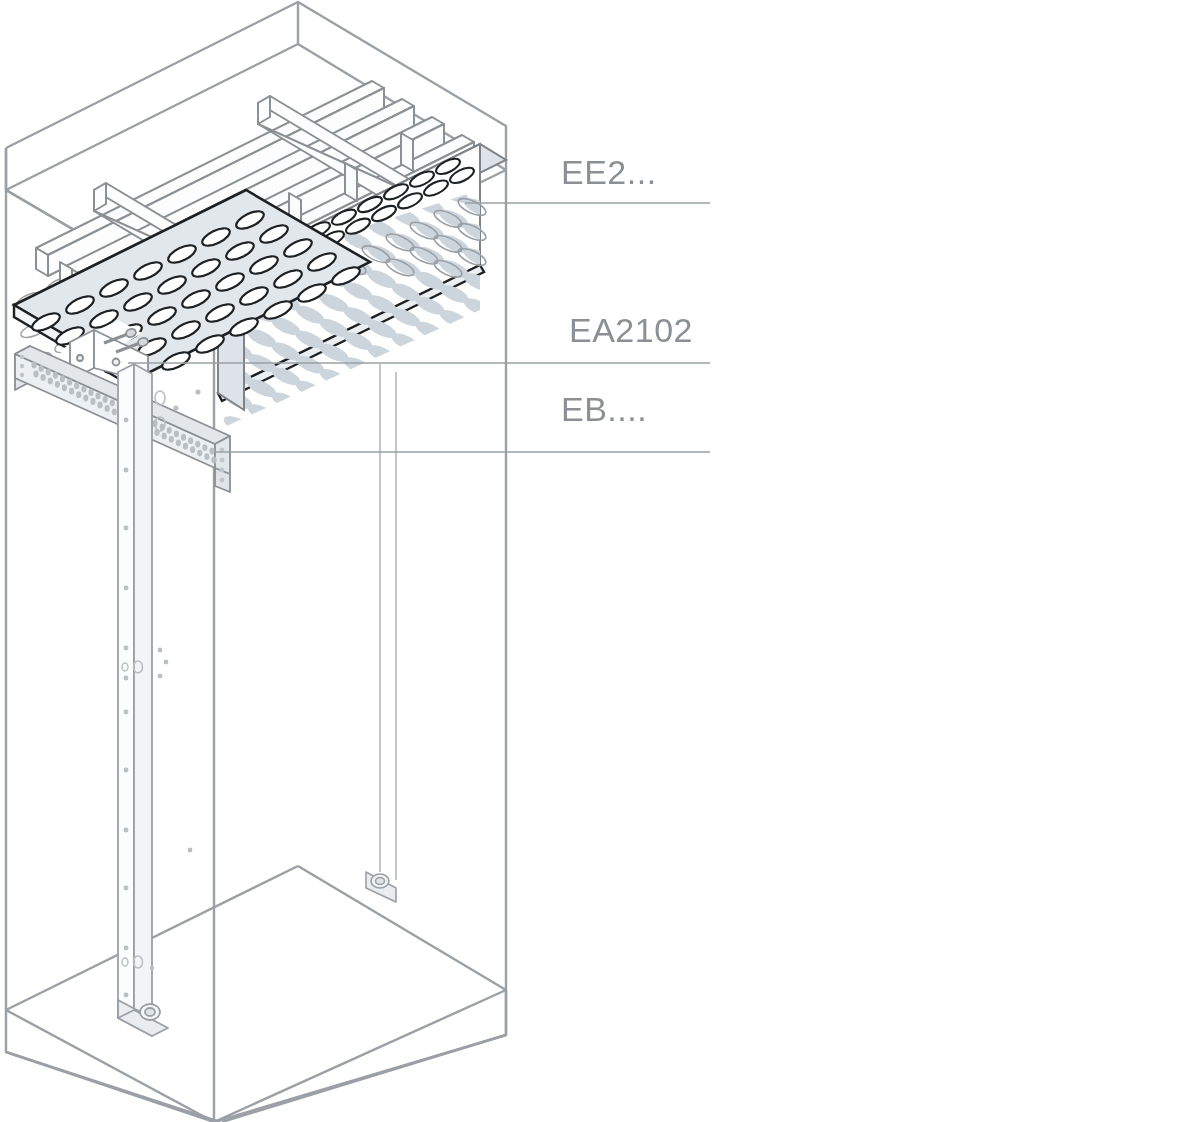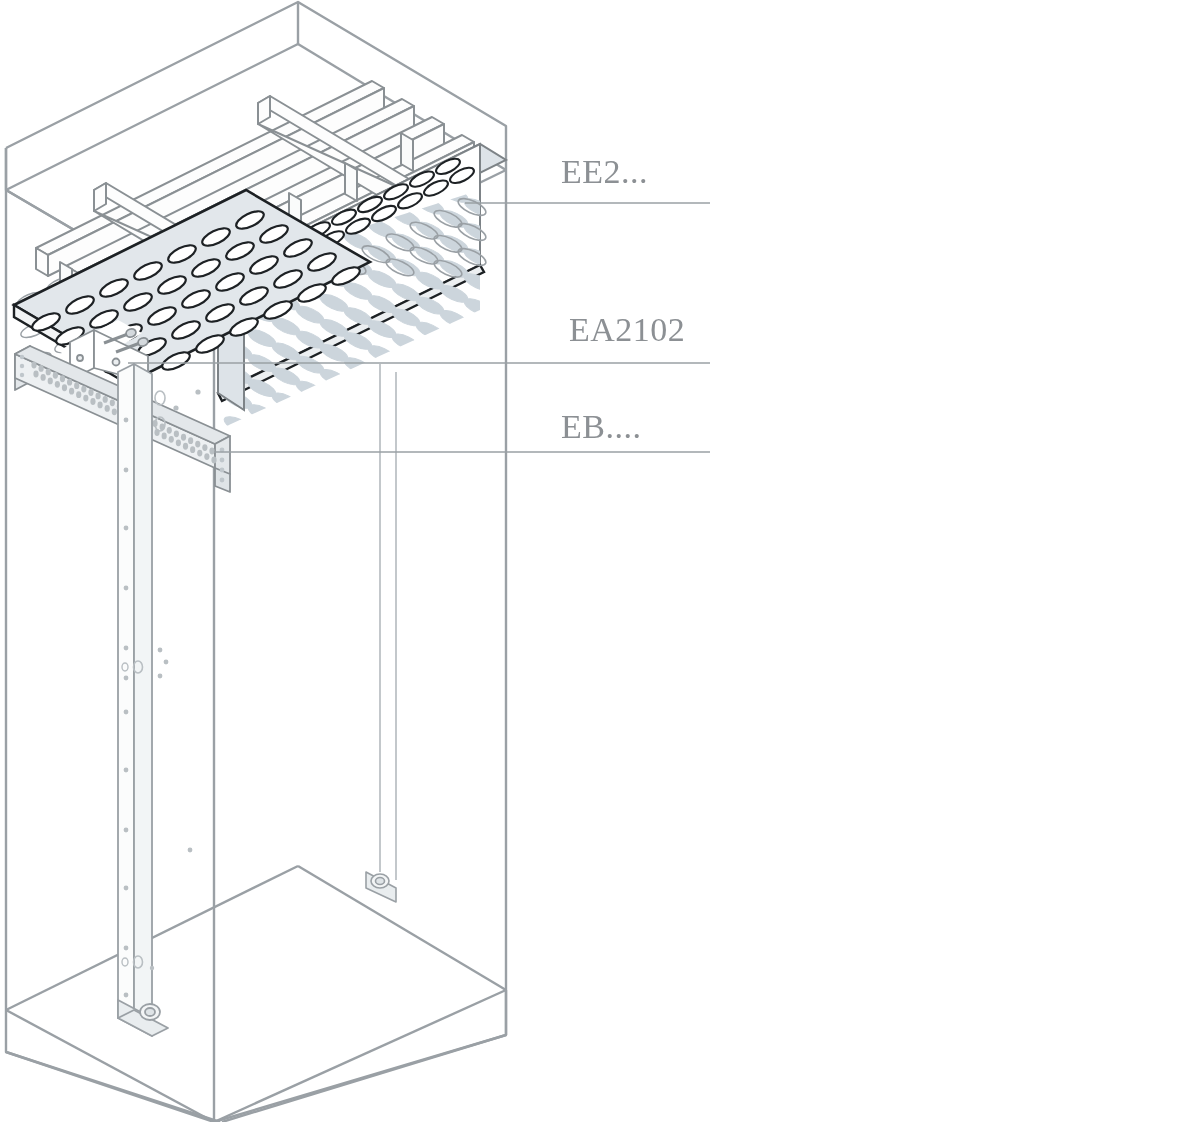--- a/index.html
+++ b/index.html
@@ -1,24 +1,24 @@
 <!DOCTYPE html>
 <html><head>
 <meta charset="utf-8">
 <style>
   html,body{margin:0;padding:0;background:#ffffff;}
   body{width:1194px;height:1122px;overflow:hidden;
        font-family:"Liberation Sans",sans-serif;}
   #stage{position:relative;width:1194px;height:1122px;background:#fff;}
   svg#dwg{position:absolute;left:0;top:0;width:1194px;height:1122px;display:block;}
-  .lbl{position:absolute;color:#8c9094;font-family:Liberation Serif, serif;
+  .lbl{position:absolute;color:#8c9094;font-family:Liberation Sans, sans-serif;
        font-size:34px;letter-spacing:0.5px;white-space:nowrap;line-height:1;}
   #lbl-ee2 {left:561px; top:155px;}
   #lbl-ea  {left:569px; top:313px;}
-  #lbl-eb  {left:561px; top:410px;}
+  #lbl-eb  {left:561px; top:392px;}
 </style>
 </head>
 <body>
 
 <div id="stage">
 
   <svg id="dwg" viewBox="0 0 1194 1122">
     <defs>
 
       <g id="slotWhite">

